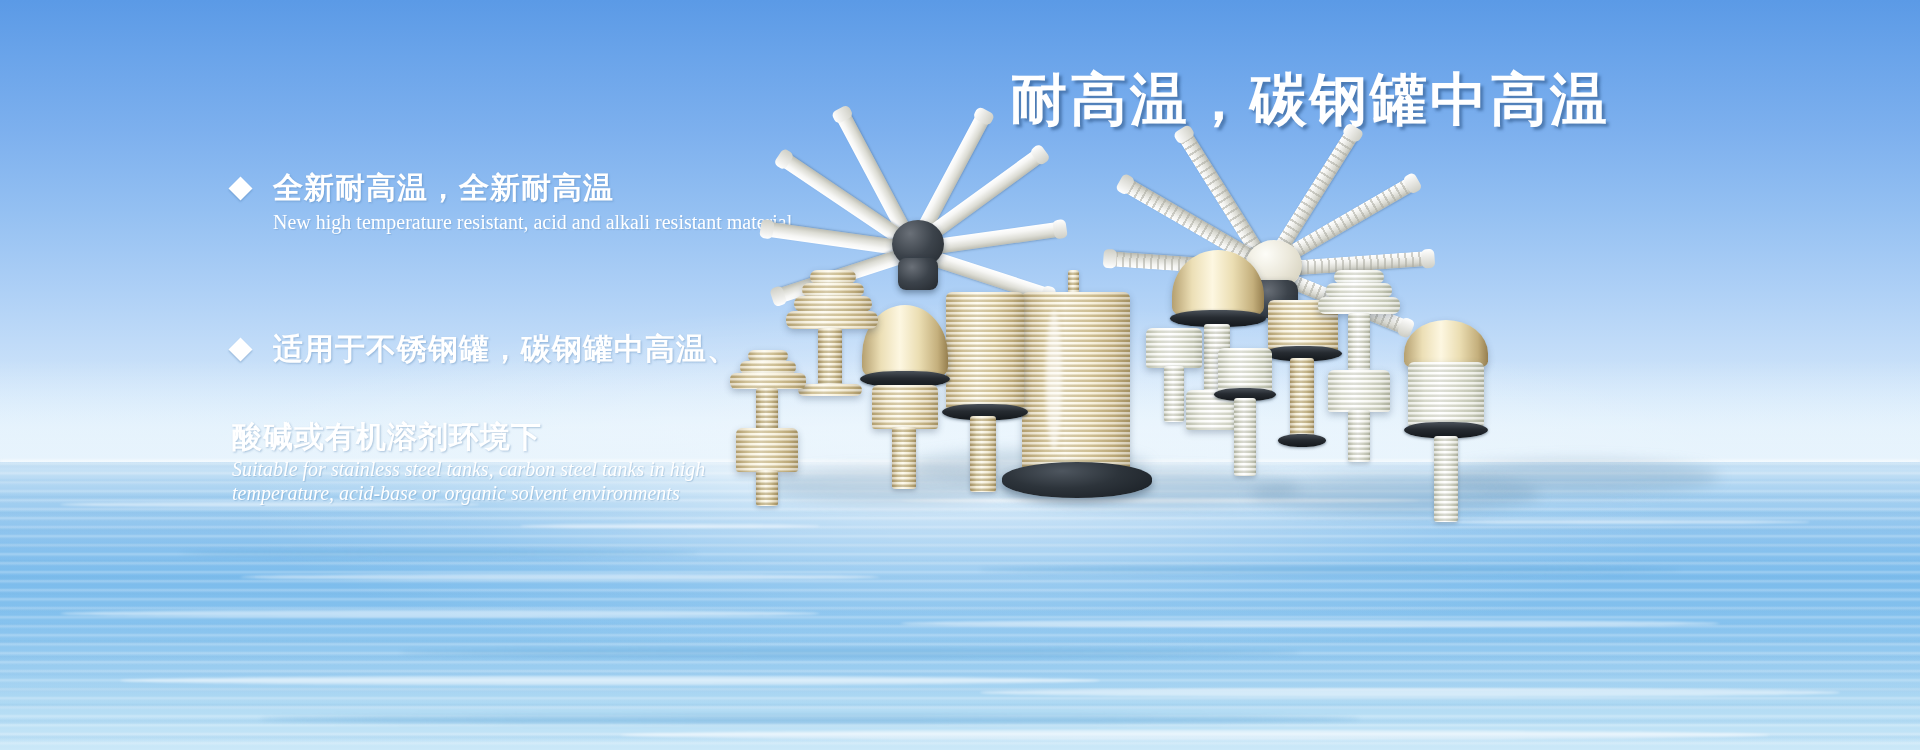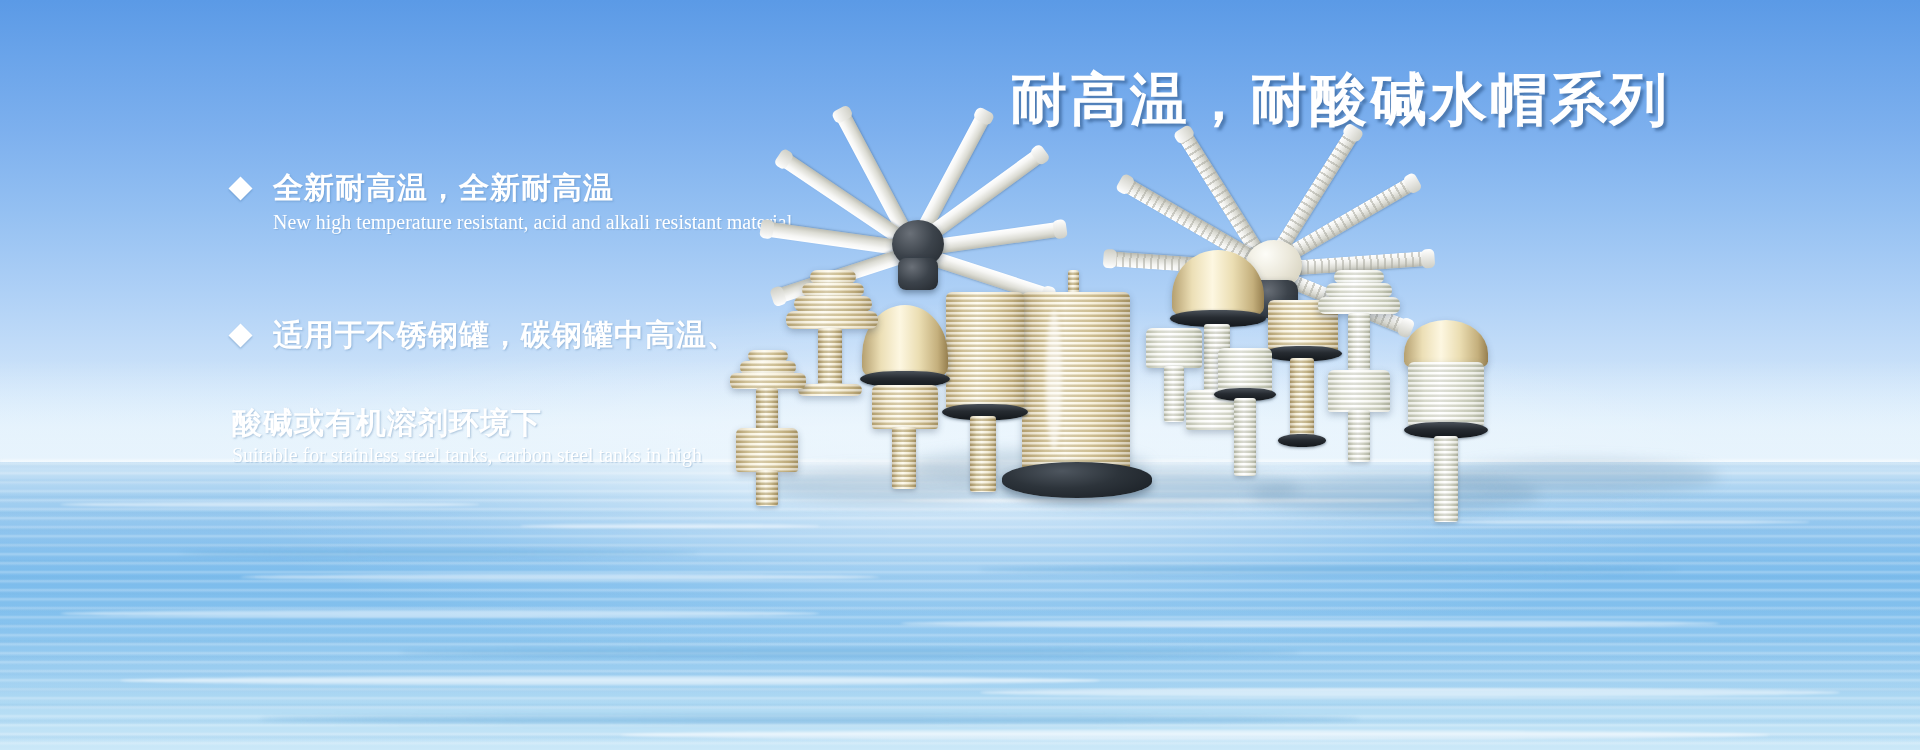--- a/index.html
+++ b/index.html
@@ -162,22 +162,22 @@
     font-size: 20px;
     color: #ffffff;
     line-height: 1.18;
     white-space: nowrap;
     font-family: "Liberation Serif", "DejaVu Serif", serif;
     text-shadow: 1px 1px 1px rgba(80,130,175,0.30);
   }
   #bullet1 { left: 232px; top: 168px; }
   #bullet1 .text-col { padding-top: 0; }
   #bullet1 .en-wrap { margin-top: 3px; }
-  #bullet2 { left: 232px; top: 315px; }
-  #bullet2 .en-wrap { margin-top: 2px; }
+  #bullet2 { left: 232px; top: 329px; }
+  #bullet2 .en-wrap { margin-top: 2px; font-style: italic; }
 
   
   #products {
     position: absolute;
     left: 700px;
     top: 130px;
     width: 1150px;
     height: 420px;
   }
   .pc { position: absolute; }
@@ -334,21 +334,21 @@
     <div class="water-dark" style="left:980px; top:104px; width:700px; height:7px;"></div>
     <div class="water-streak" style="left:60px;  top:148px; width:760px; height:7px;"></div>
     <div class="water-streak" style="left:900px; top:158px; width:820px; height:7px;"></div>
     <div class="water-dark" style="left:400px; top:186px; width:900px; height:9px;"></div>
     <div class="water-streak" style="left:120px; top:214px; width:980px; height:9px;"></div>
     <div class="water-streak" style="left:980px; top:226px; width:860px; height:9px;"></div>
     <div class="water-dark" style="left:260px; top:252px; width:1100px;height:10px;"></div>
     <div class="water-streak" style="left:620px; top:268px; width:1150px;height:10px;"></div>
   </div>
 
-  <div class="headline">耐高温，耐酸碱水帽系列</div>
+  <div class="headline">耐高温，碳钢罐中高温</div>
 
   <div class="bullet-block" id="bullet1">
     <div class="bullet-row">
       <div class="diamond"></div>
       <div class="text-col">
         <div class="cn-line">全新耐高温，全新耐高温</div>
         <div class="en-wrap">
           <div class="en-line">New high temperature resistant, acid and alkali resistant material</div>
         </div>
       </div>
@@ -356,20 +356,21 @@
   </div>
 
   <div class="bullet-block" id="bullet2">
     <div class="bullet-row">
       <div class="diamond"></div>
       <div class="text-col">
         <div class="cn-line">适用于不锈钢罐，碳钢罐中高温、</div>
         <div class="cn-line" style="margin-left:-41px;margin-top:48px;">酸碱或有机溶剂环境下</div>
         <div class="en-wrap" style="margin-left:-41px;">
           <div class="en-line">Suitable for stainless steel tanks, carbon steel tanks in high</div>
+          <div class="en-line">temperature, acid-base or organic solvent environments</div>
         </div>
       </div>
     </div>
   </div>
 
   <div id="products">
 
     <div class="shadow-blob" style="left:60px;  top:338px; width:260px; height:34px;"></div>
     <div class="shadow-blob" style="left:210px; top:320px; width:240px; height:32px;"></div>
     <div class="shadow-blob" style="left:300px; top:340px; width:300px; height:36px;"></div>

